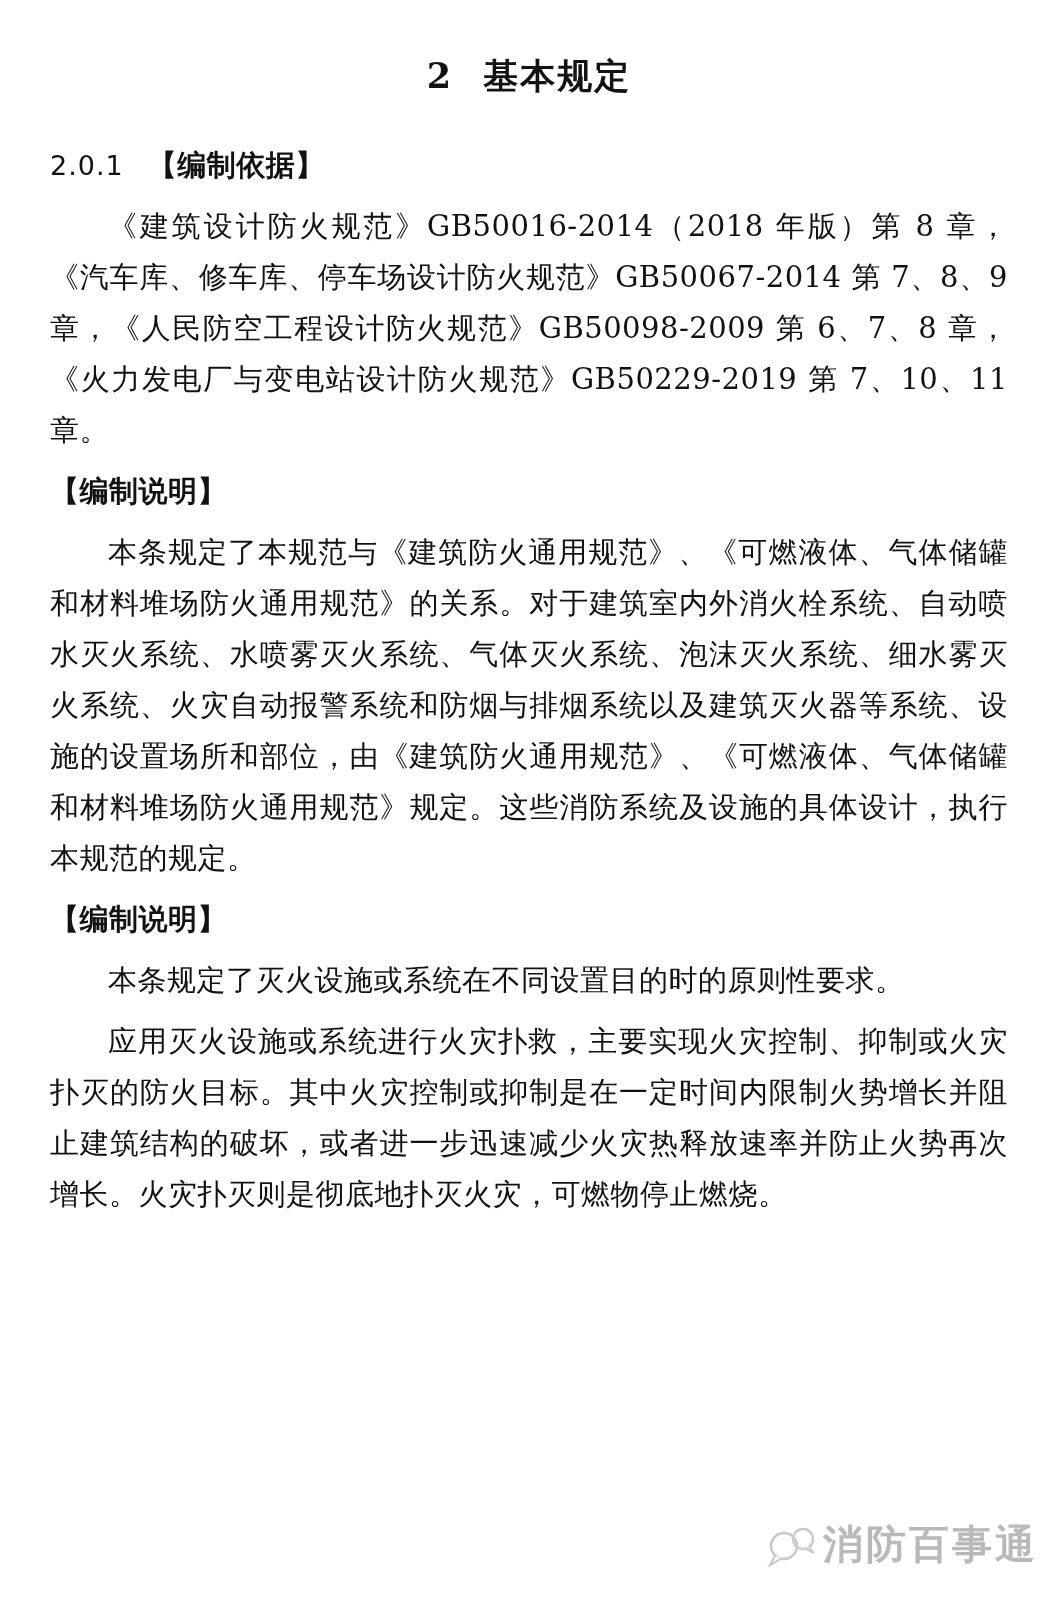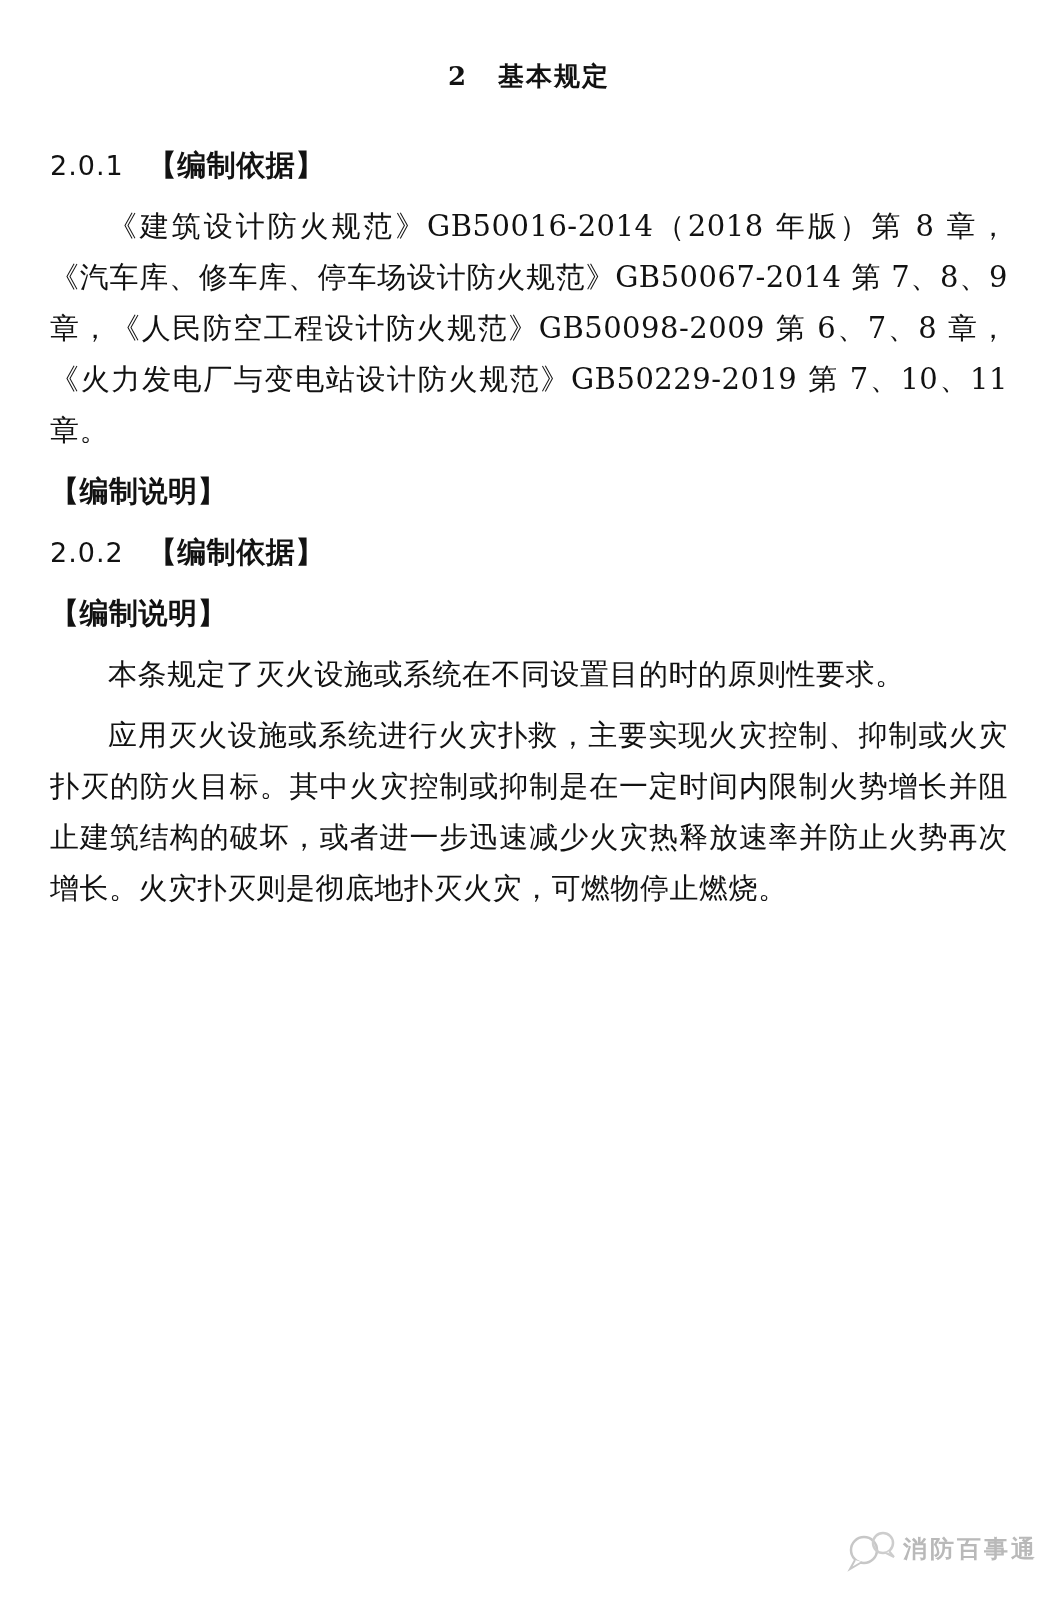--- a/index.html
+++ b/index.html
@@ -16,21 +16,21 @@
   }
   .content {
     position: relative;
     z-index: 1;
     box-sizing: border-box;
     padding: 46px 40px 0 40px;
   }
   .doc-title {
     margin: 6px 0 40px 0;
     text-align: center;
-    font-size: 26px;
+    font-size: 35px;
     font-weight: 700;
     line-height: 48px;
     letter-spacing: 2px;
   }
   .doc-title .title-num { margin-right: 30px; }
   .block {
     margin: 10px;
     font-size: 29px;
     line-height: 51px;
     text-align: justify;
@@ -60,21 +60,21 @@
   }
   .watermark {
     position: absolute;
     right: 20px;
     bottom: 28px;
     z-index: 0;
     display: flex;
     align-items: center;
     gap: 4px;
     color: #b9b9b9;
-    font-size: 24px;
+    font-size: 40px;
     font-weight: 600;
     letter-spacing: 3px;
     white-space: nowrap;
   }
   .wm-logo { display: inline-block; width: 54px; height: 46px; }
 </style>
 </head>
 <body>
 
 <div class="page">
@@ -94,22 +94,22 @@
   <div class="content">
 
     <h1 class="doc-title"><span class="title-num">2</span><span>基本规定</span></h1>
 
     <div class="block clause"><span class="clause-num">2.0.1</span><span class="clause-label">【编制依据】</span></div>
 
     <p class="block para">《建筑设计防火规范》GB50016-2014（2018 年版）第 8 章，《汽车库、修车库、停车场设计防火规范》GB50067-2014 第 7、8、9 章，《人民防空工程设计防火规范》GB50098-2009 第 6、7、8 章，《火力发电厂与变电站设计防火规范》GB50229-2019 第 7、10、11 章。</p>
 
     <div class="block label-line">【编制说明】</div>
 
+    <p class="block para">本条规定了本规范与《建筑防火通用规范》、《可燃液体、气体储罐和材料堆场防火通用规范》的关系。对于建筑室内外消火栓系统、自动喷水灭火系统、水喷雾灭火系统、气体灭火系统、泡沫灭火系统、细水雾灭火系统、火灾自动报警系统和防烟与排烟系统以及建筑灭火器等系统、设施的设置场所和部位，由《建筑防火通用规范》、《可燃液体、气体储罐和材料堆场防火通用规范》规定。这些消防系统及设施的具体设计，执行本规范的规定。</p>
 
-    <div class="block clause"><span class="clause-num">2.0.2</span><span class="clause-label">【编制依据】</span></div>
 
 
     <div class="block label-line">【编制说明】</div>
 
     <p class="block para">本条规定了灭火设施或系统在不同设置目的时的原则性要求。</p>
 
 
     <p class="block para">应用灭火设施或系统进行火灾扑救，主要实现火灾控制、抑制或火灾扑灭的防火目标。其中火灾控制或抑制是在一定时间内限制火势增长并阻止建筑结构的破坏，或者进一步迅速减少火灾热释放速率并防止火势再次增长。火灾扑灭则是彻底地扑灭火灾，可燃物停止燃烧。</p>
 
   </div>

